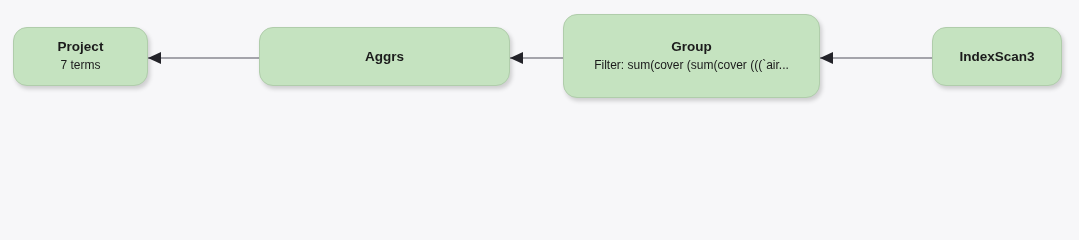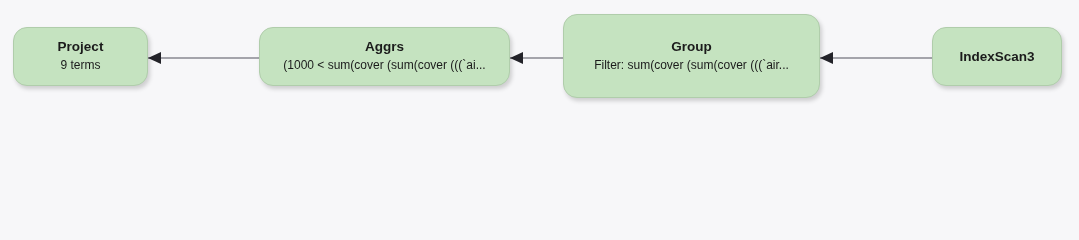--- a/index.html
+++ b/index.html
@@ -90,26 +90,25 @@
     <span class="edge-line"></span>
     <span class="edge-arrow"></span>
   </div>
   <div class="edge" id="edge-2" style="left: 820px; top: 57px; width: 112px;">
     <span class="edge-line"></span>
     <span class="edge-arrow"></span>
   </div>
 
   <div class="node" id="node-0" style="left: 13px; top: 27px; width: 135px; height: 59px;">
     <div class="node-title">Project</div>
-    <div class="node-sub">9 terms</div>
+    <div class="node-sub">7 terms</div>
   </div>
 
   <div class="node" id="node-1" style="left: 259px; top: 27px; width: 251px; height: 59px;">
     <div class="node-title">Aggrs</div>
-    <div class="node-sub">(1000 &lt; sum(cover (sum(cover (((`ai...</div>
   </div>
 
   <div class="node" id="node-2" style="left: 563px; top: 14px; width: 257px; height: 84px; text-align: center;">
     <div class="node-title">Group</div>
     <div class="node-sub">Filter: sum(cover (sum(cover (((`air...</div>
   </div>
 
   <div class="node" id="node-3" style="left: 932px; top: 27px; width: 130px; height: 59px;">
     <div class="node-title">IndexScan3</div>
   </div>

